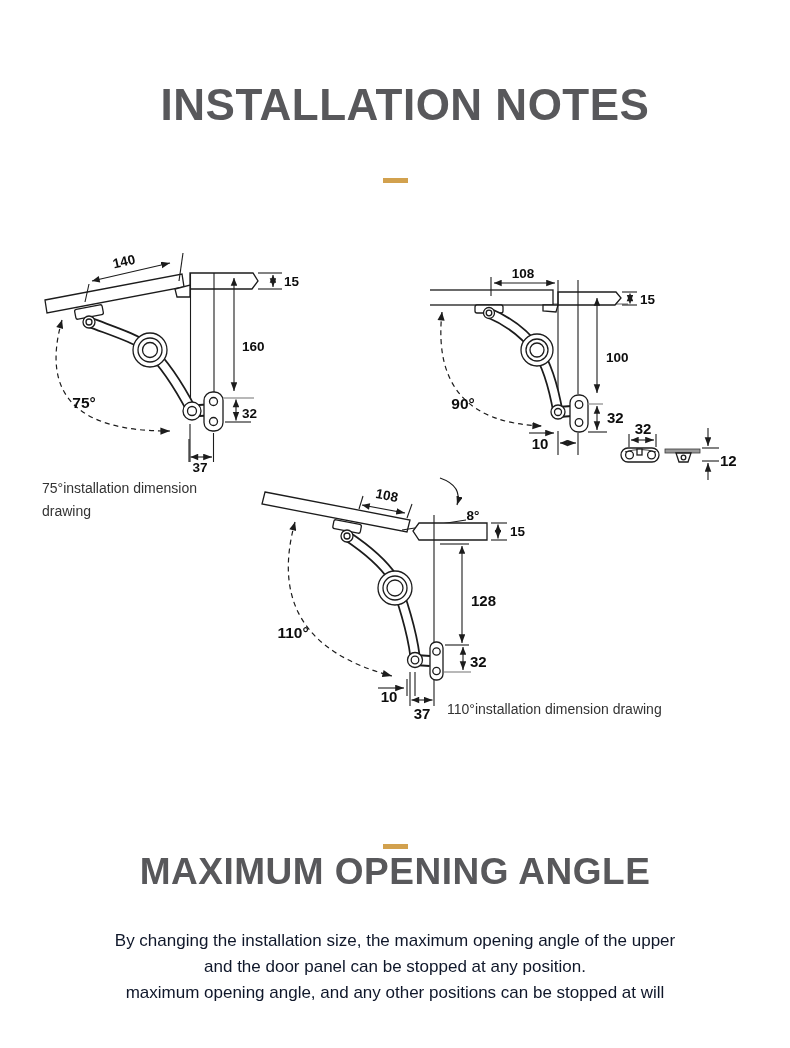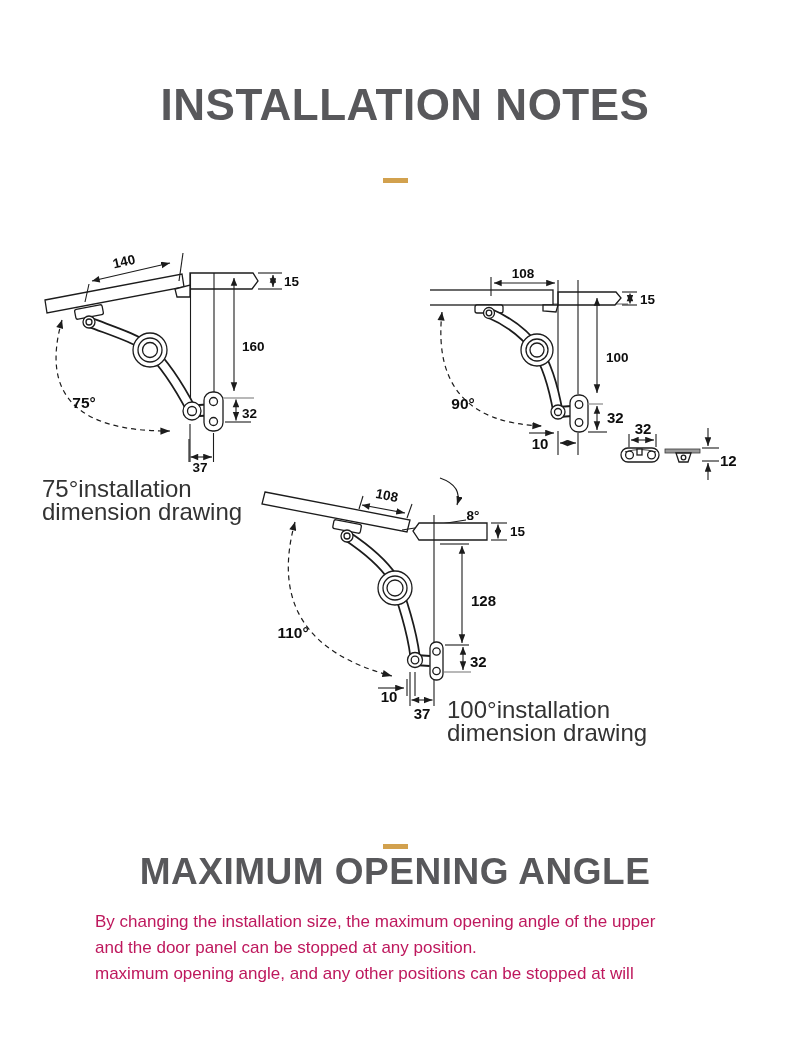--- a/index.html
+++ b/index.html
@@ -9,26 +9,26 @@
              color:#58585b;letter-spacing:.5px;font-stretch:condensed;white-space:nowrap;}
   .title-1{top:80px;font-size:44px;padding-left:10px;}
   .title-2{top:819px;font-size:37px;margin-top:32px;}
   .divider{position:absolute;left:383px;width:25px;height:5px;background:#d2a14e;}
   .divider-1{top:178px;}
   .divider-2{top:844px;}
   .diag{position:absolute;}
   .diag-75{left:30px;top:240px;}
   .diag-90{left:430px;top:250px;}
   .diag-110{left:250px;top:460px;}
-  .caption{position:absolute;font-size:24px;line-height:23px;color:#333;}
+  .caption{position:absolute;font-size:14px;line-height:23px;color:#333;}
   .cap-75{left:42px;top:477px;width:205px;}
   .cap-90{left:548px;top:480px;width:205px;}
   .cap-110{left:447px;top:698px;width:238px;}
-  .desc{position:absolute;left:95px;top:909px;width:600px;text-align:left;
-        font-size:17px;line-height:26px;color:#be185d;}
+  .desc{position:absolute;left:95px;top:928px;width:600px;text-align:center;
+        font-size:17px;line-height:26px;color:#0f172a;}
   
   .ln{stroke:#1c1c1c;stroke-width:1.1;fill:none;}
   .ln-gray{stroke:#9a9a9a;stroke-width:1.4;fill:none;}
   .shape{fill:#fff;stroke:#1c1c1c;stroke-width:1.3;}
   .band-o{stroke:#1c1c1c;stroke-width:11;fill:none;stroke-linecap:round;}
   .band-i{stroke:#fff;stroke-width:7.5;fill:none;stroke-linecap:round;}
   .dashln{stroke:#1c1c1c;stroke-width:1.2;fill:none;stroke-dasharray:5 4;}
   svg text{font-family:"Liberation Sans",sans-serif;font-weight:bold;fill:#0d0d0d;}
   .dim{font-size:13.5px;}
   .dim-lg{font-size:15px;}
@@ -256,21 +256,21 @@
       <text class="dim" x="136" y="40" text-anchor="middle" transform="rotate(11 136 40)">108</text>
       <text class="dim" x="223" y="60" text-anchor="middle">8°</text>
       <text class="dim" x="260" y="76">15</text>
       <text class="dim-lg" x="221" y="146">128</text>
       <text class="dim-lg" x="220" y="207">32</text>
       <text class="dim-lg" x="139" y="242" text-anchor="middle">10</text>
       <text class="dim-lg" x="172" y="259" text-anchor="middle">37</text>
       <text class="ang" x="43" y="178" text-anchor="middle">110°</text>
     </g>
   </svg>
-  <div class="caption cap-110">100°installation dimension drawing</div>
+  <div class="caption cap-110">110°installation dimension drawing</div>
 
   <div class="sec-title title-2">MAXIMUM OPENING ANGLE</div>
   <div class="divider divider-2"></div>
 
   <div class="desc">
     <div>By changing the installation size, the maximum opening angle of the upper</div>
     <div>and the door panel can be stopped at any position.</div>
     <div>maximum opening angle, and any other positions can be stopped at will</div>
   </div>
 

